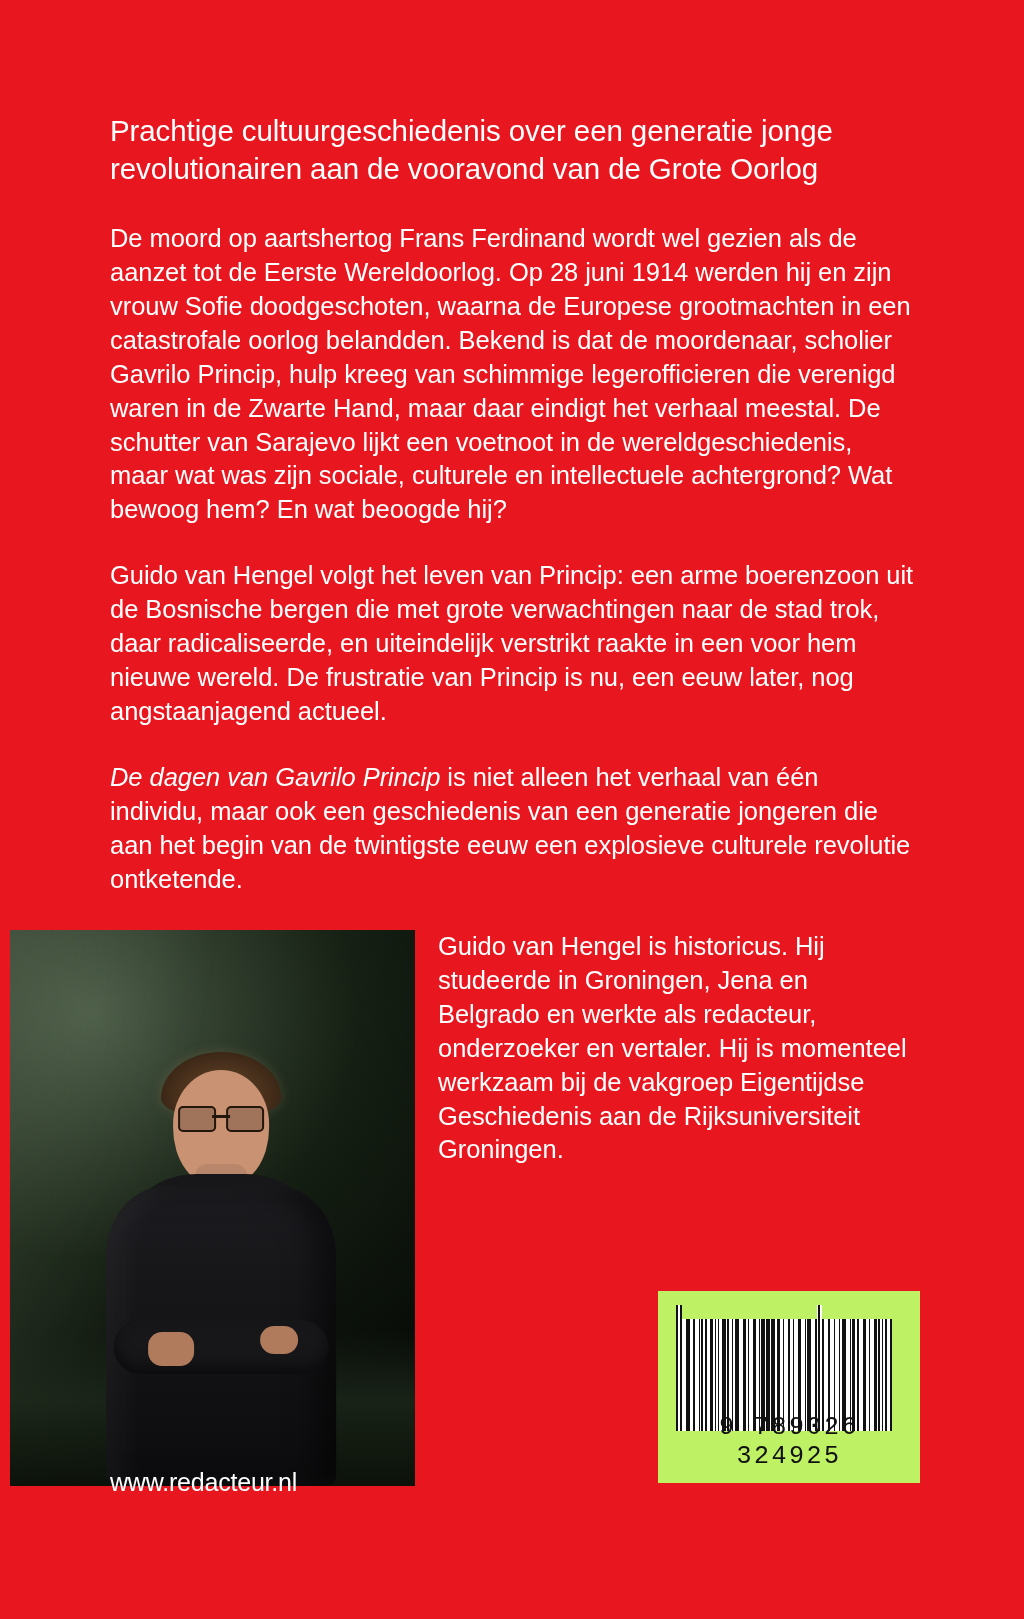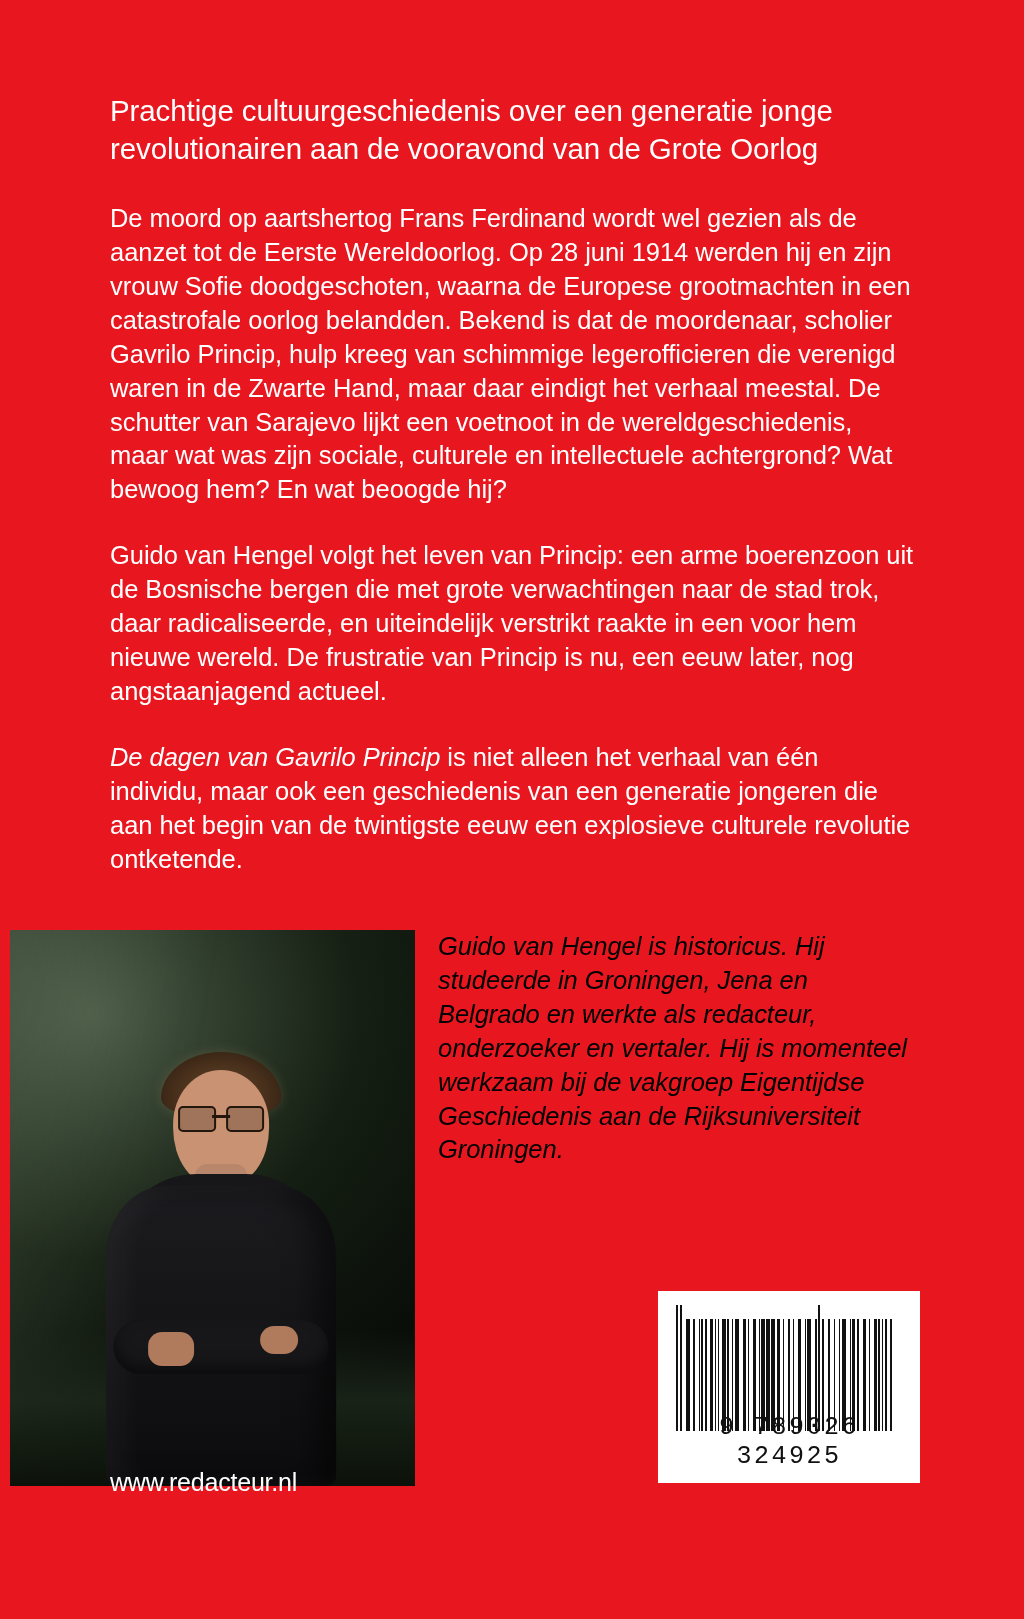--- a/index.html
+++ b/index.html
@@ -16,21 +16,21 @@
   }
   .page {
     position: absolute;
     inset: 0;
     background: #e8171f;
   }
 
   .content {
     position: absolute;
     left: 110px;
-    top: 92px;
+    top: 112px;
     width: 805px;
   }
 
   .tagline {
     color: #ffffff;
     font-size: 29.5px;
     line-height: 1.29;
     font-weight: 400;
     letter-spacing: -0.1px;
     margin: 0 0 34px 0;
@@ -191,35 +191,34 @@
   }
   .fig-hand.a { left: 62px; }
   .fig-hand.b { right: 58px; bottom: 132px; width: 38px; height: 28px; }
 
   
   .author-bio {
     position: absolute;
     left: 438px;
     top: 930px;
     width: 478px;
-    color: #000000;
+    color: #ffffff;
     font-size: 25.5px;
     line-height: 1.33;
     letter-spacing: -0.05px;
-    font-style: italic;
   }
 
   
   .barcode-box {
     position: absolute;
     left: 658px;
     top: 1291px;
     width: 252px;
     height: 182px;
-    background: #ffffff;
+    background: #bef264;
     padding: 5px;
   }
   .barcode-bars {
     position: absolute;
     left: 18px;
     top: 14px;
     width: 216px;
     height: 126px;
     display: flex;
     align-items: flex-end;

